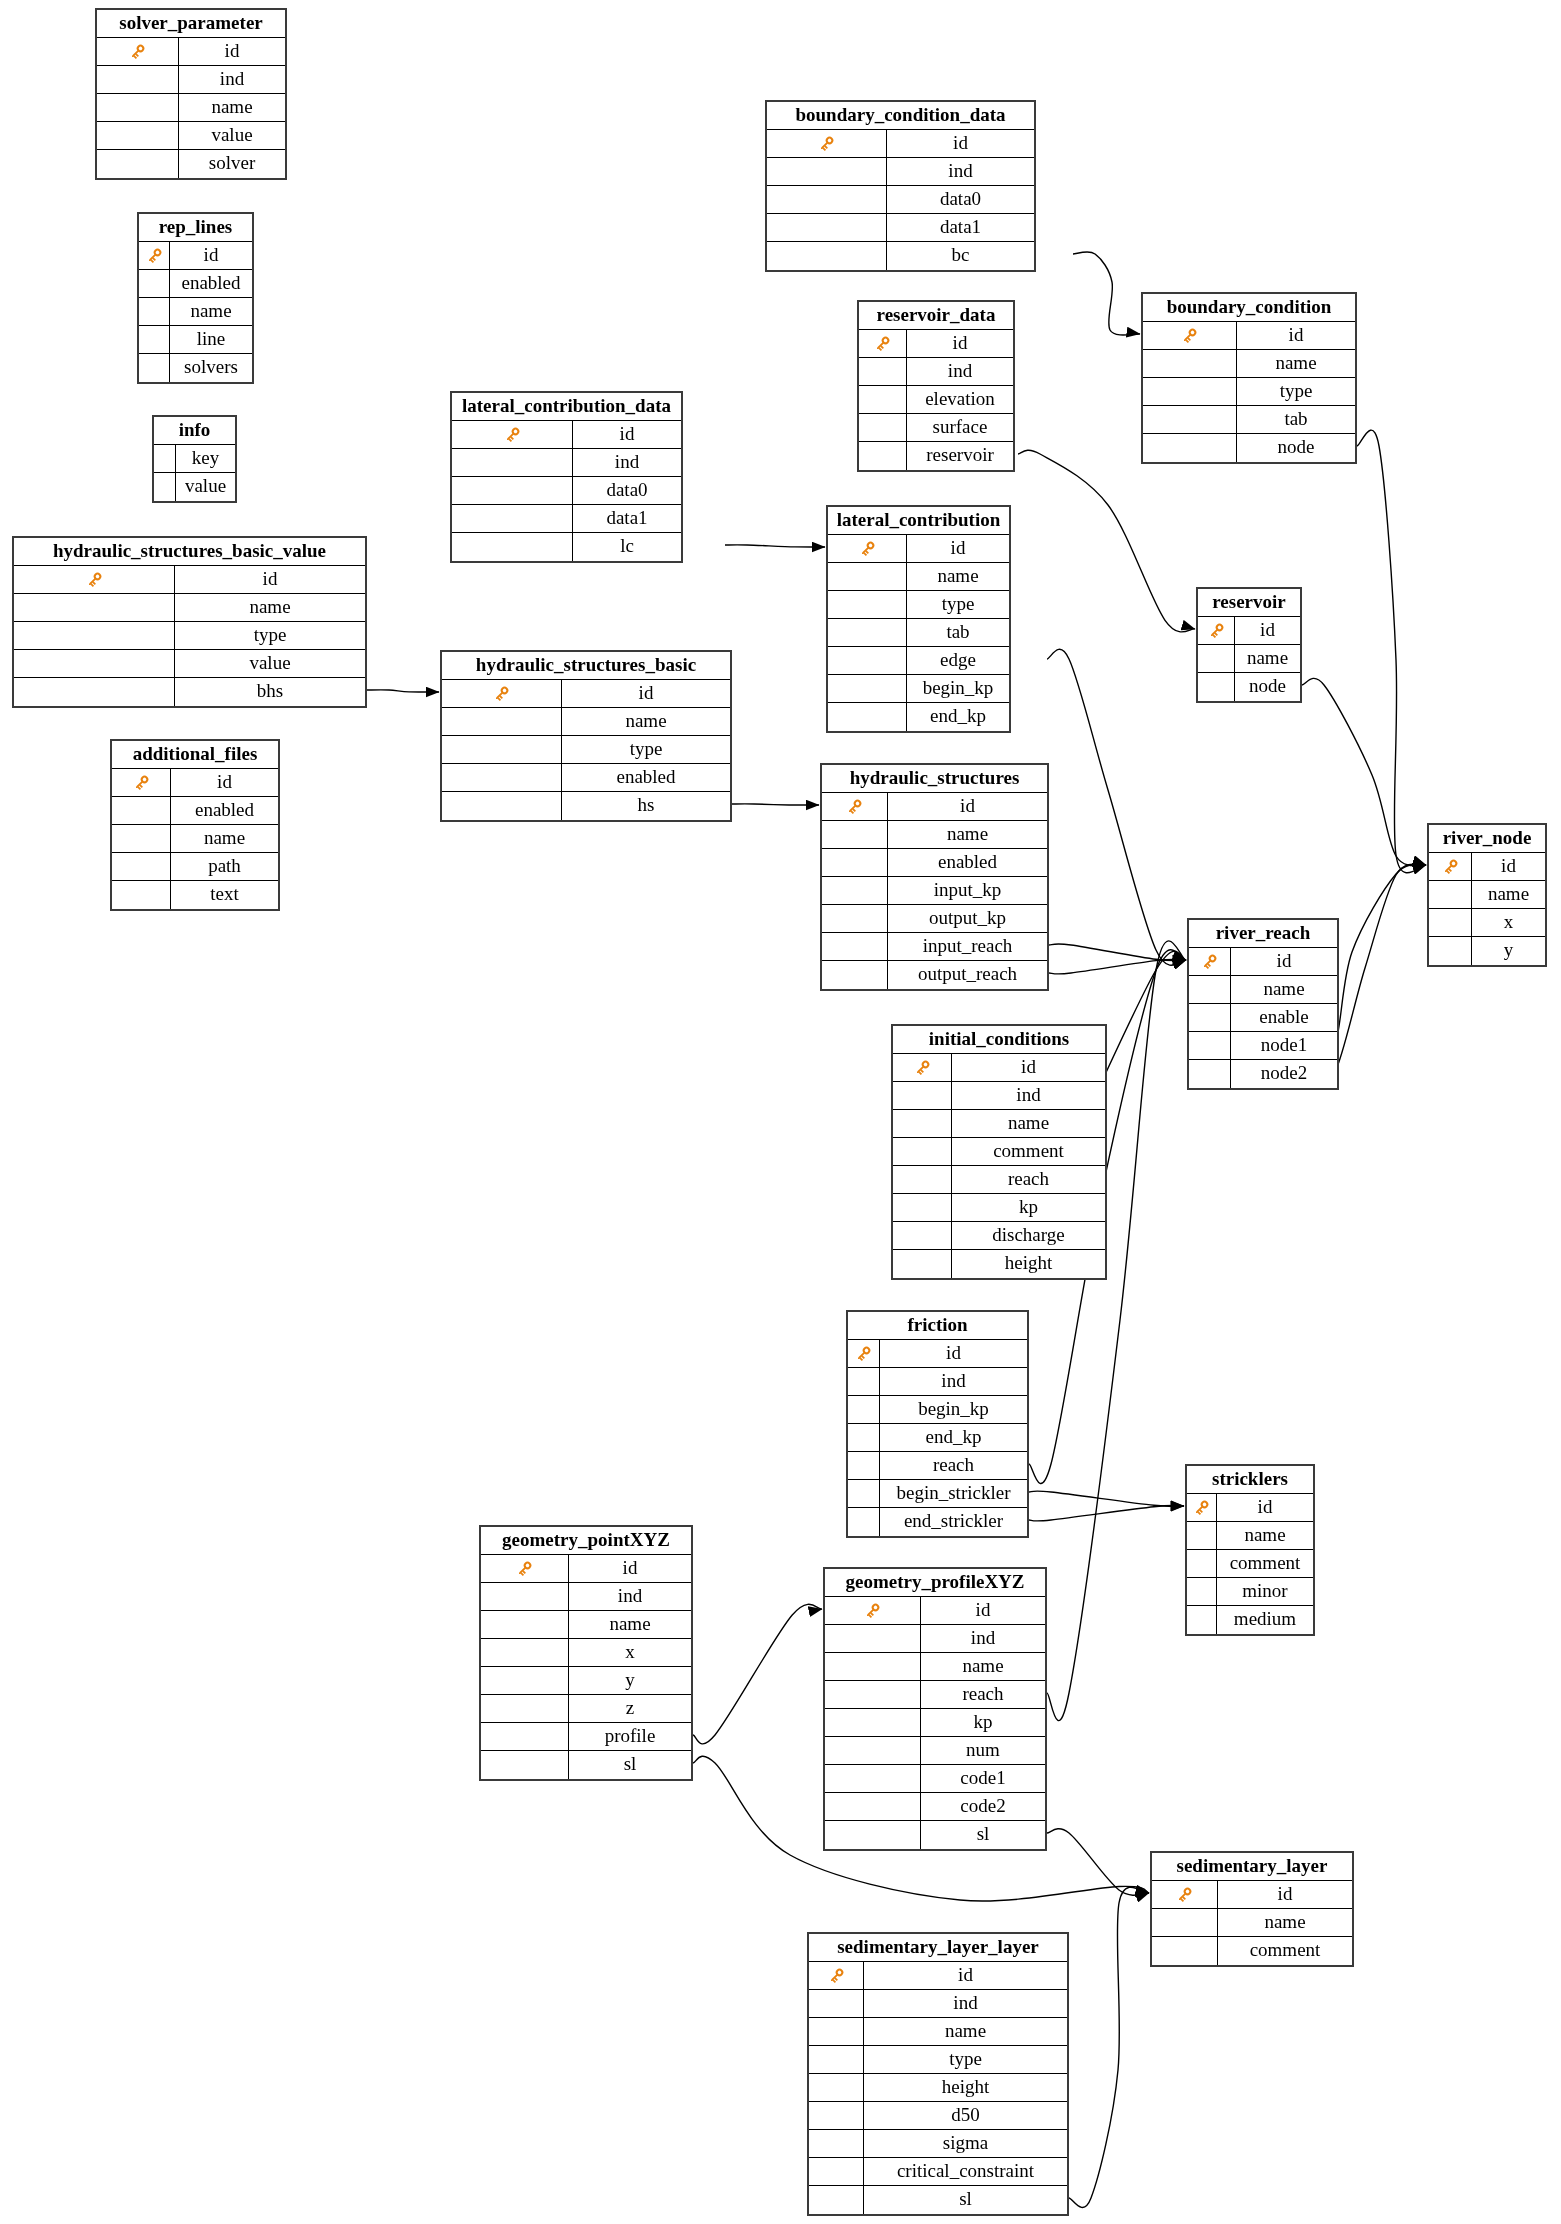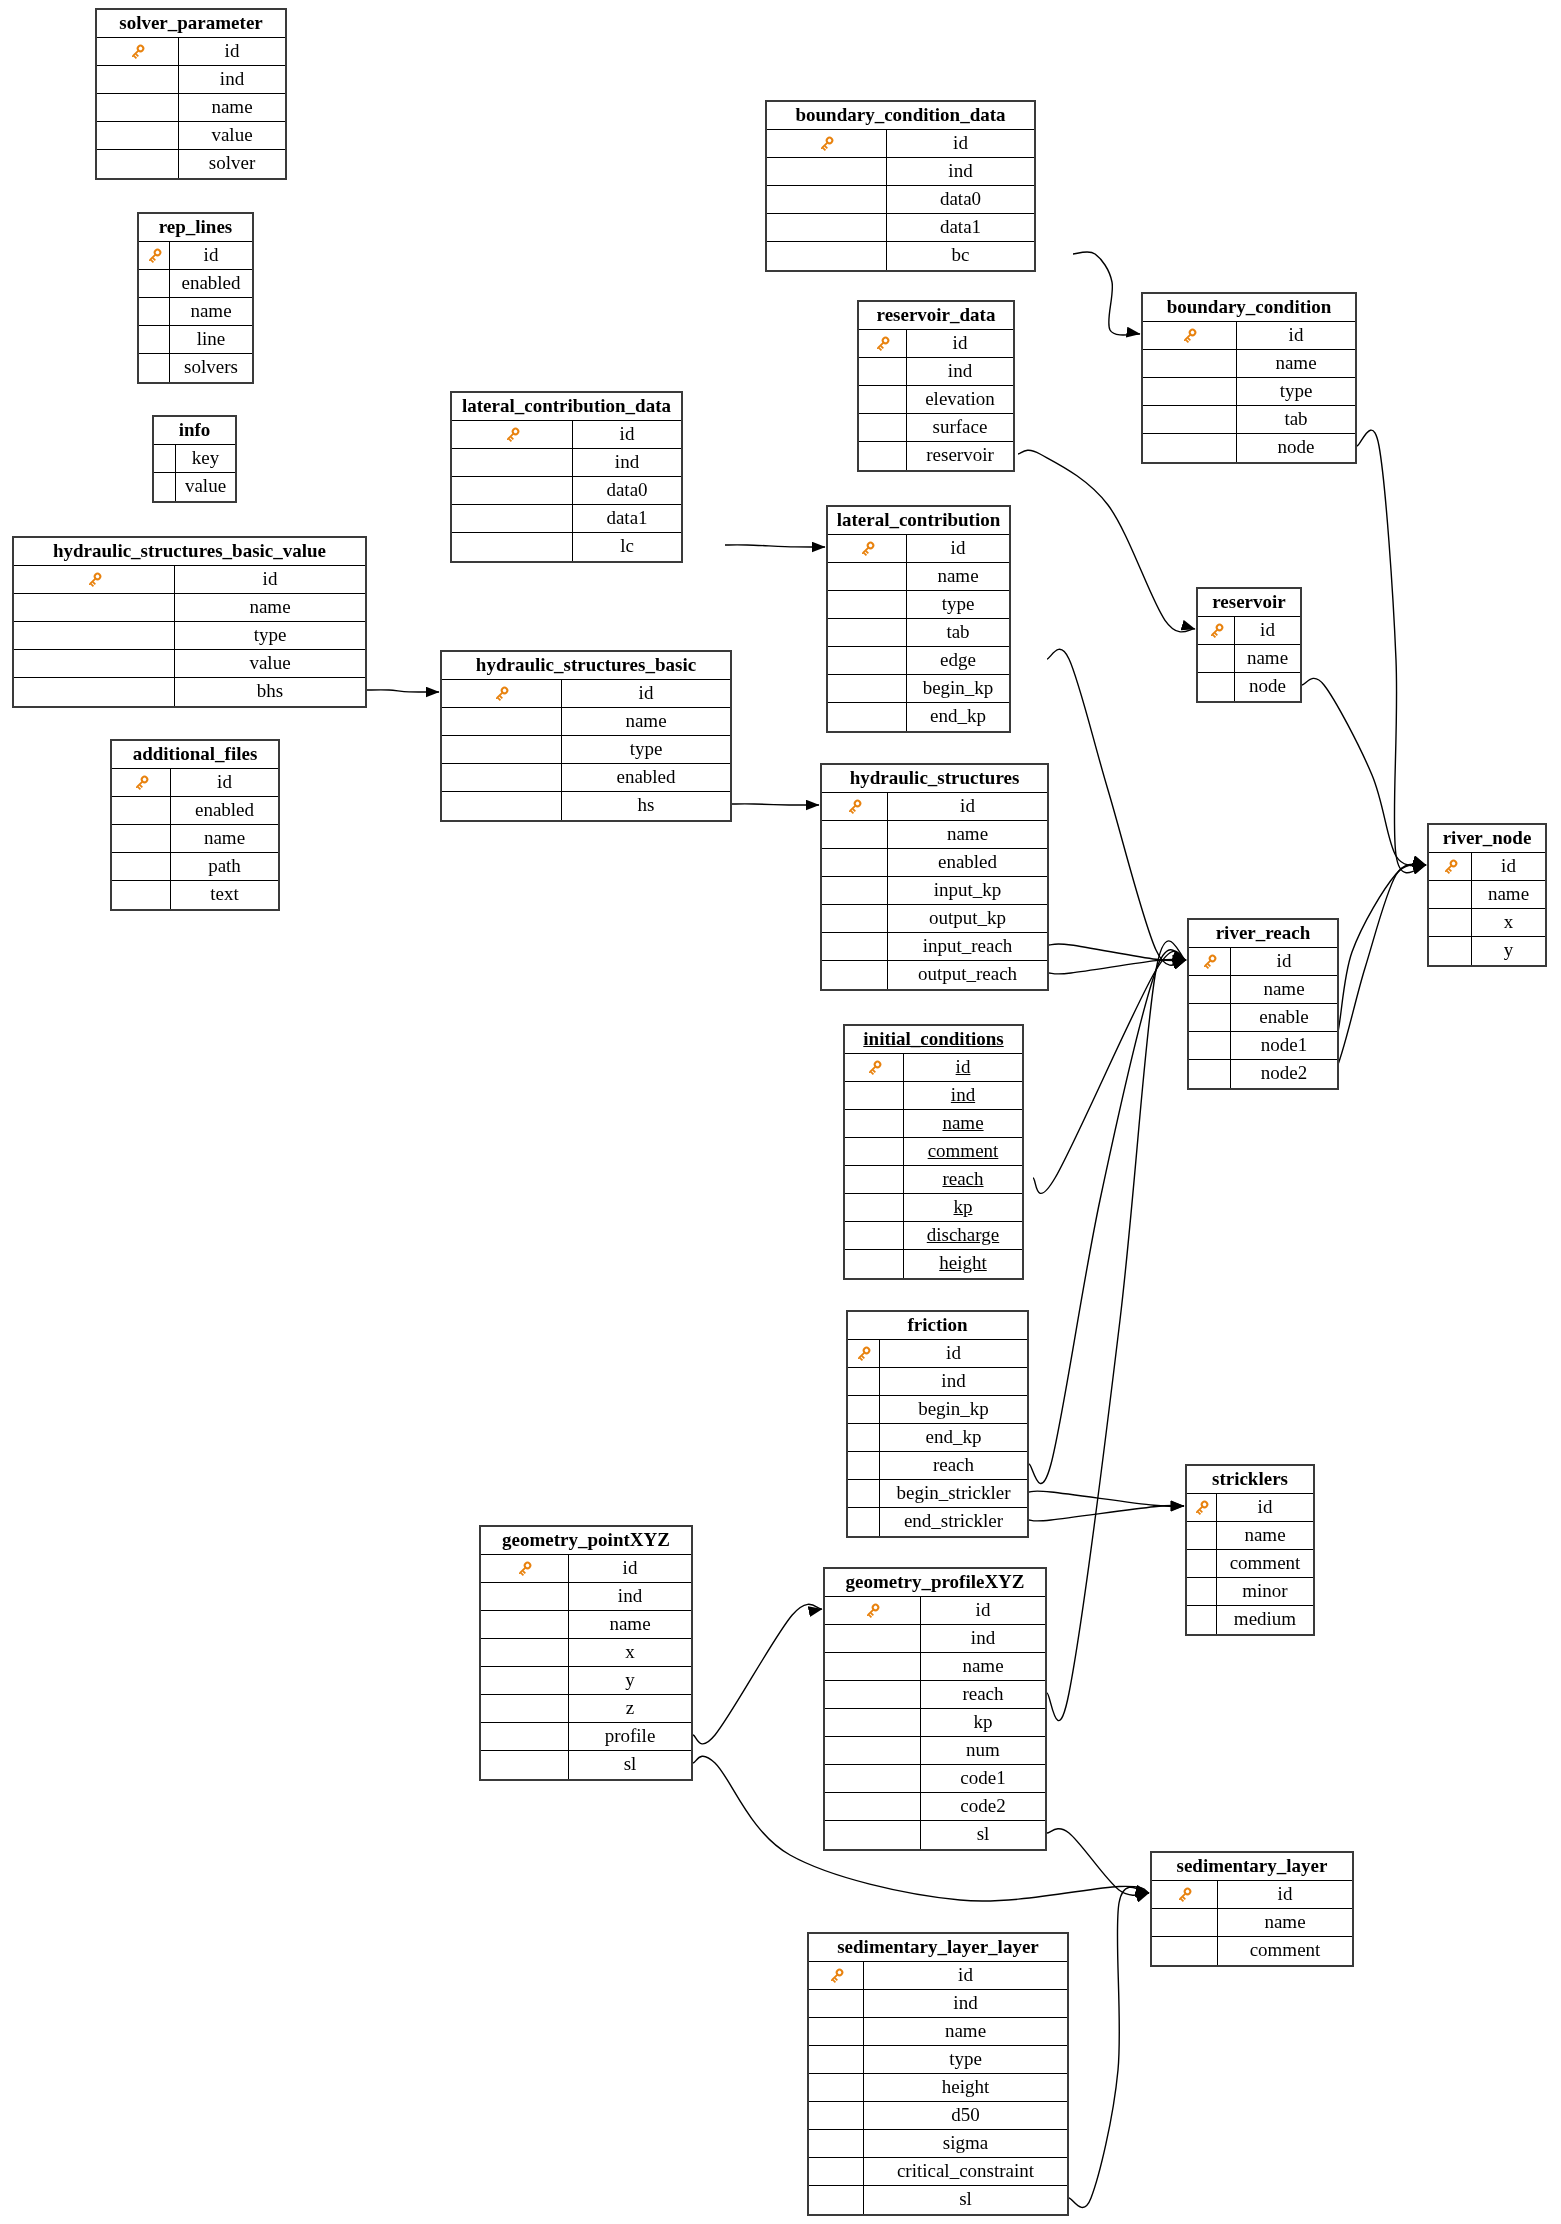--- a/index.html
+++ b/index.html
@@ -400,21 +400,21 @@
       </div>
       <div class="tbl-row">
         <div class="tbl-key" style="width: 66px;"></div>
         <div class="tbl-field">input_reach</div>
       </div>
       <div class="tbl-row">
         <div class="tbl-key" style="width: 66px;"></div>
         <div class="tbl-field">output_reach</div>
       </div>
     </div>
-    <div class="tbl" style="left: 843px; top: 1024px; width: 181px; text-decoration: underline;">
+    <div class="tbl" style="left: 891px; top: 1024px; width: 216px;">
       <div class="tbl-title">initial_conditions</div>
       <div class="tbl-row">
         <div class="tbl-key" style="width: 59px;">
           <svg width="19" height="19" viewBox="0 0 24 24">
             <g transform="rotate(45 12 12)">
               <circle cx="12" cy="6.6" r="3.5" fill="none" stroke="#e8820e" stroke-width="2.5"></circle>
               <path d="M10.85 9.9 h2.3 v10.6 l-1.15 1.3 -1.15-1.3 z" fill="#e8820e"></path>
               <rect x="13.1" y="14.6" width="4.1" height="2.2" fill="#e8820e"></rect>
               <rect x="13.1" y="18.0" width="4.1" height="2.2" fill="#e8820e"></rect>
             </g>

